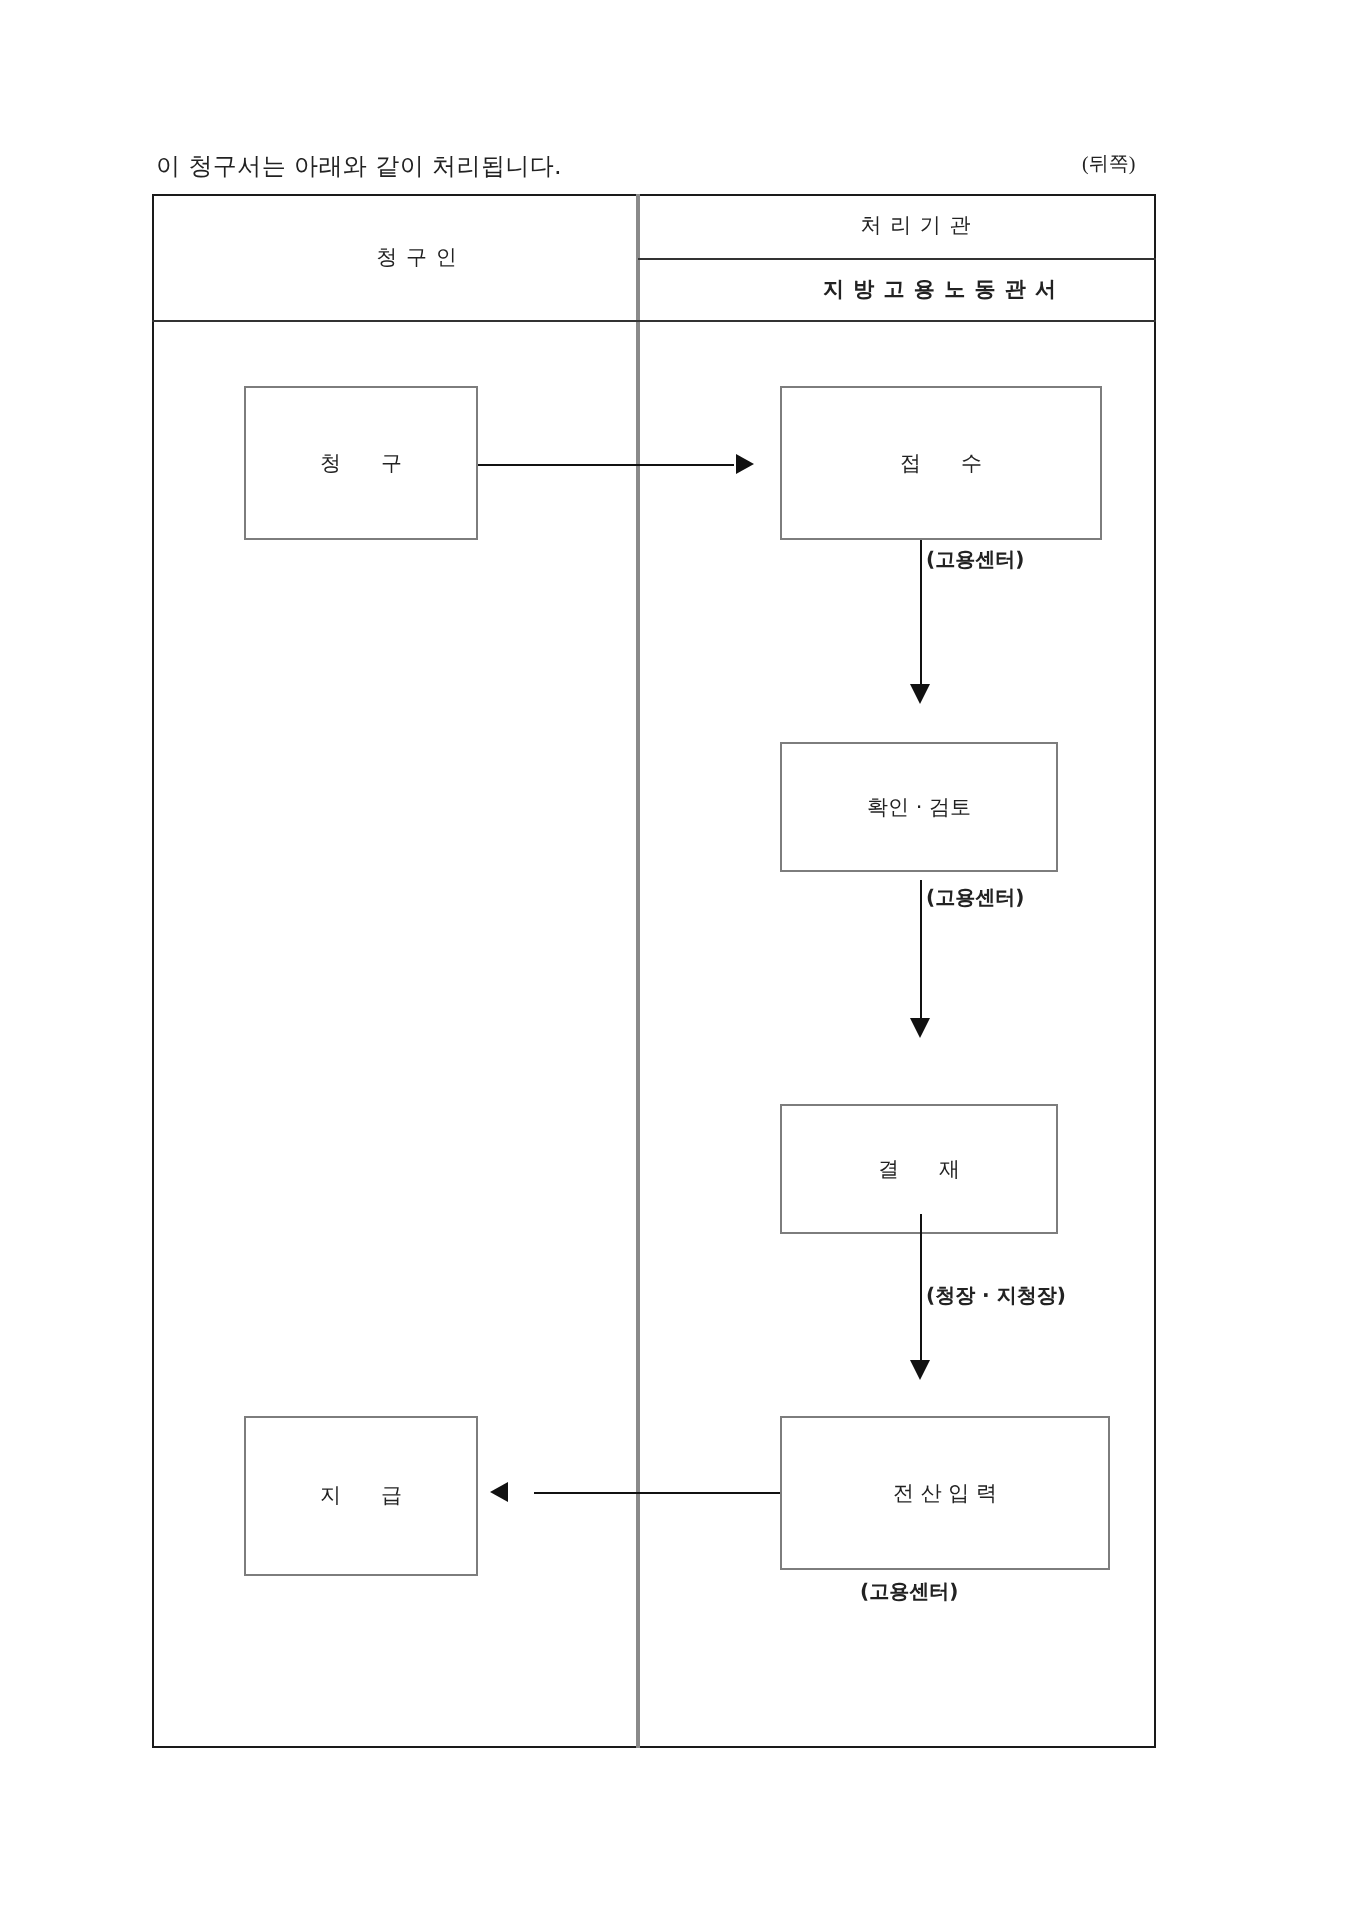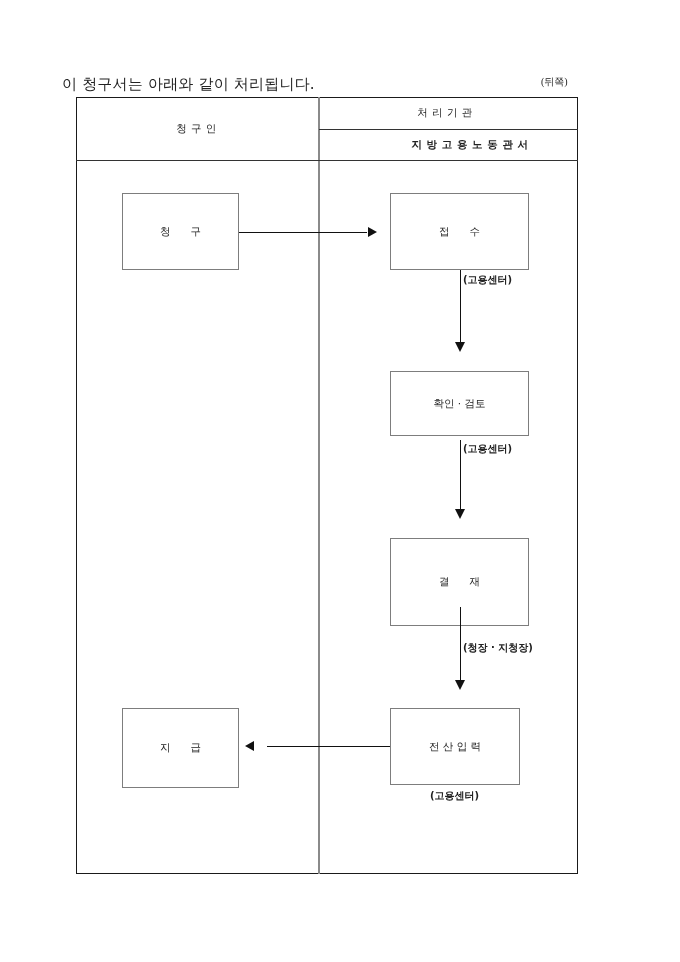--- a/index.html
+++ b/index.html
@@ -10,23 +10,23 @@
     body {
       width: 680px;
       height: 962px;
       position: relative;
       overflow: hidden;
       font-family: "DejaVu Sans", sans-serif;
       color: #222222;
     }
     .abs { position: absolute; }
     .intro {
-      left: 62px;
+      left: 78px;
       top: 75px;
-      font-size: 15px;
+      font-size: 12px;
       letter-spacing: 0.2px;
       white-space: nowrap;
     }
     .page-side {
       left: 541px;
       top: 75px;
       font-size: 10px;
       white-space: nowrap;
       font-family: Liberation Serif, serif;
     }
@@ -101,46 +101,46 @@
 <body>
 
 <div class="abs intro">이 청구서는 아래와 같이 처리됩니다.</div>
 <div class="abs page-side">(뒤쪽)</div>
 
 <div class="abs table-outer"></div>
 <div class="abs vdiv"></div>
 <div class="abs hline" style="left:319px; top:129px; width:259px;"></div>
 <div class="abs hline" style="left:76px; top:160px; width:502px;"></div>
 
-<div class="abs hdr-text" style="left:64px; top:122px; width:265px;">청 구 인</div>
-<div class="abs hdr-text" style="left:320px; top:106px; width:250px;">처 리 기 관</div>
+<div class="abs hdr-text" style="left:76px; top:122px; width:265px;">청 구 인</div>
+<div class="abs hdr-text" style="left:320px; top:106px; width:250px;padding-left:13px;">처 리 기 관</div>
 <div class="abs hdr-text" style="left:320px; top:138px; width:300px;font-weight:bold;">지 방 고 용 노 동 관 서</div>
 
 <div class="abs box" style="left:122px; top:193px; width:117px; height:77px;">청      구</div>
 
 <div class="abs line-h" style="left:239px; top:232px; width:128px;"></div>
 <div class="abs tri-right" style="left:368px; top:227px;"></div>
 
-<div class="abs box" style="left:390px; top:193px; width:139px; height:77px;">접      수</div>
+<div class="abs box" style="left:390px; top:193px; width:161px; height:77px;">접      수</div>
 <div class="abs note" style="left:463px; top:273px;">(고용센터)</div>
 
 <div class="abs line-v" style="left:460px; top:270px; height:72px;"></div>
 <div class="abs tri-down" style="left:455px; top:342px;"></div>
 
 <div class="abs box" style="left:390px; top:371px; width:139px; height:65px;">확인 · 검토</div>
 <div class="abs note" style="left:463px; top:442px;">(고용센터)</div>
 
 <div class="abs line-v" style="left:460px; top:440px; height:69px;"></div>
 <div class="abs tri-down" style="left:455px; top:509px;"></div>
 
-<div class="abs box" style="left:390px; top:538px; width:139px; height:88px;">결      재</div>
+<div class="abs box" style="left:390px; top:552px; width:139px; height:65px;">결      재</div>
 <div class="abs note" style="left:463px; top:641px;">(청장 · 지청장)</div>
 
 <div class="abs line-v" style="left:460px; top:607px; height:73px;"></div>
 <div class="abs tri-down" style="left:455px; top:680px;"></div>
 
-<div class="abs box" style="left:390px; top:708px; width:130px; height:77px;">전 산 입 력</div>
+<div class="abs box" style="left:390px; top:708px; width:165px; height:77px;">전 산 입 력</div>
 <div class="abs note" style="left:430px; top:789px;">(고용센터)</div>
 
 <div class="abs line-h" style="left:267px; top:746px; width:123px;"></div>
 <div class="abs tri-left" style="left:245px; top:741px;"></div>
 
 <div class="abs box" style="left:122px; top:708px; width:117px; height:80px;">지      급</div>
 
 </body></html>

